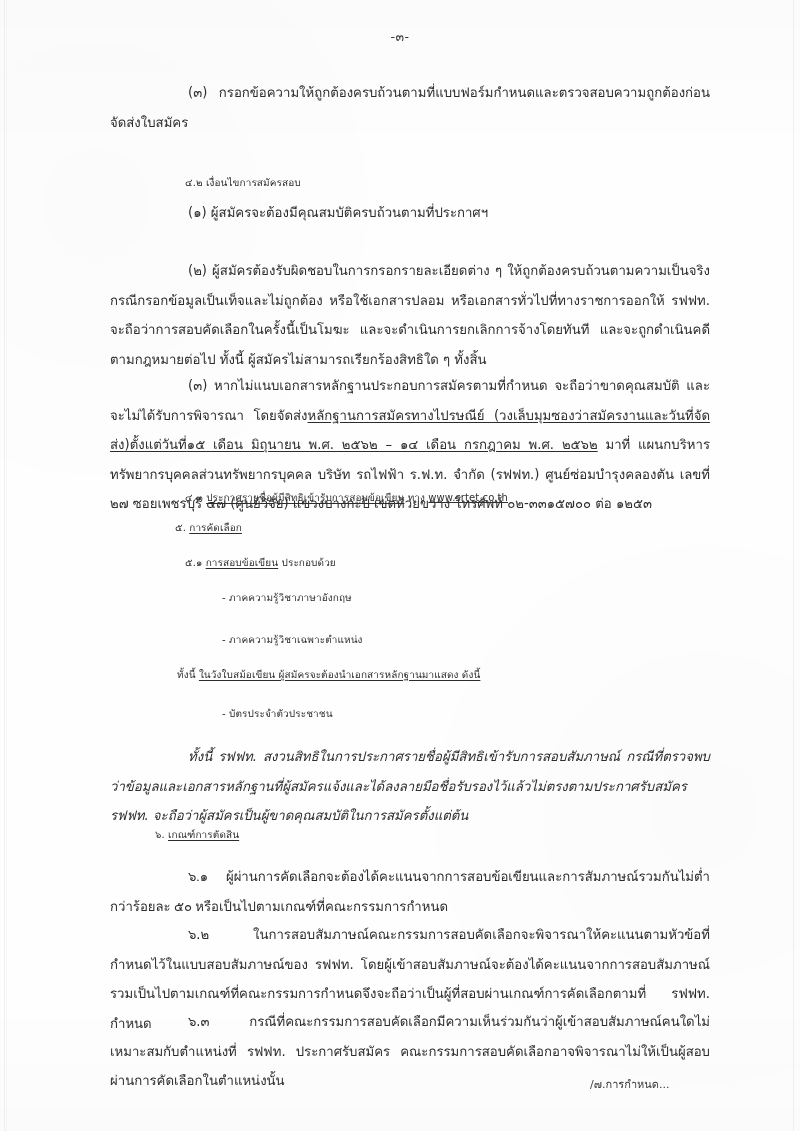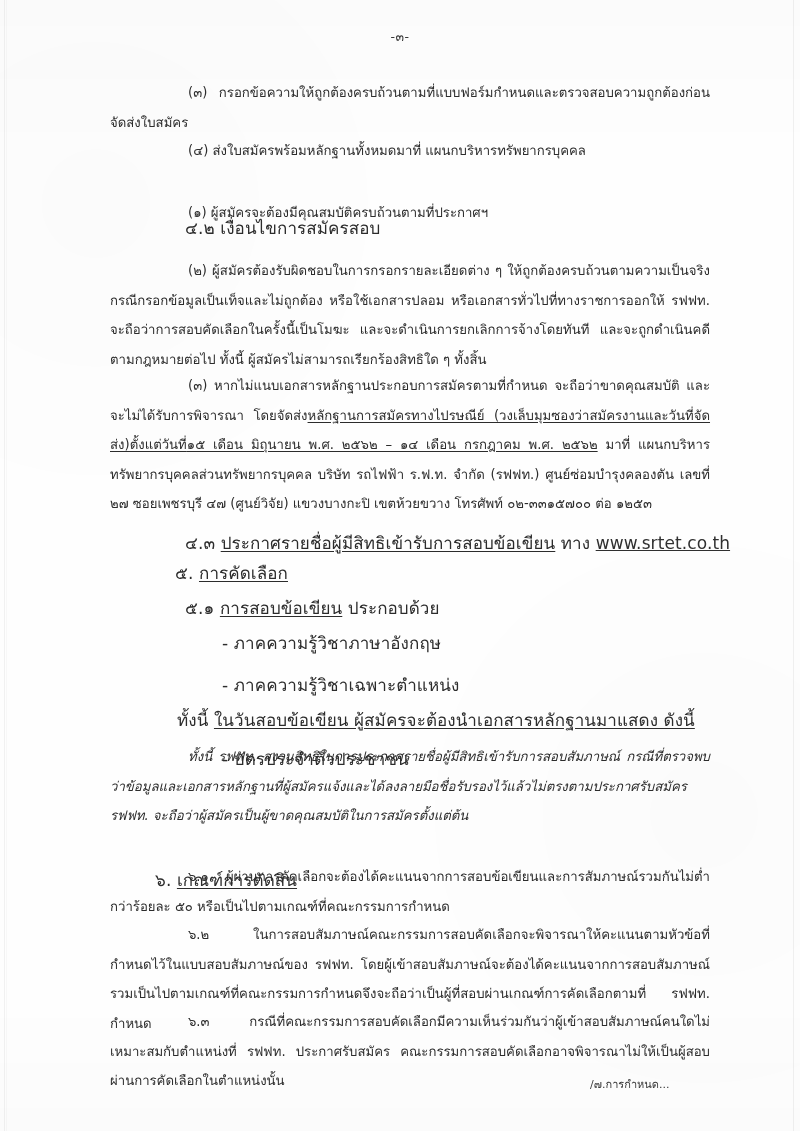--- a/index.html
+++ b/index.html
@@ -27,27 +27,26 @@
   .edge-right{position:absolute;right:6px;top:0;width:1px;height:1131px;background:rgba(0,0,0,.055);}
   .content{position:absolute;left:0;top:0;width:800px;height:1131px;}
 
   .page-num{
     position:absolute;top:27px;left:0;width:800px;text-align:center;
     font-size:12.5px;color:#3a3a3a;letter-spacing:.5px;
   }
 
   .tx{
     position:absolute;
-    font-size:17px;
+    font-size:10px;
     line-height:30px;
     color:#2f2f2f;
     white-space:pre-wrap;
     letter-spacing:.1px;
     text-rendering:optimizeLegibility;
-    margin-top:45px;
   }
   .blk{
     position:absolute;
     font-size:13.2px;
     line-height:29.5px;
     color:#2f2f2f;
     text-align:justify;
     text-justify:inter-word;
   }
   .ind{ text-indent:78px; }
@@ -65,49 +64,48 @@
 <div class="page">
   <div class="edge-left"></div>
   <div class="edge-right"></div>
 
   <div class="content">
 
     <div class="page-num">-๓-</div>
 
     <div class="blk ind" style="left:110px;top:78px;width:600px;">(๓) กรอกข้อความให้ถูกต้องครบถ้วนตามที่แบบฟอร์มกำหนดและตรวจสอบความถูกต้องก่อนจัดส่งใบสมัคร</div>
 
-    <div class="blk ind" style="left:110px;top:136px;width:600px;">(๔) ส่งใบสมัครพร้อมหลักฐานทั้งหมดมาที่ แผนกบริหารทรัพยากรบุคคล</div>
 
     <div class="tx" style="left:185px;top:168px;">๔.๒ เงื่อนไขการสมัครสอบ</div>
 
     <div class="blk ind" style="left:110px;top:198px;width:600px;">(๑) ผู้สมัครจะต้องมีคุณสมบัติครบถ้วนตามที่ประกาศฯ</div>
 
     <div class="blk ind" style="left:110px;top:256px;width:600px;">(๒) ผู้สมัครต้องรับผิดชอบในการกรอกรายละเอียดต่าง ๆ ให้ถูกต้องครบถ้วนตามความเป็นจริง กรณีกรอกข้อมูลเป็นเท็จและไม่ถูกต้อง หรือใช้เอกสารปลอม หรือเอกสารทั่วไปที่ทางราชการออกให้ รฟฟท. จะถือว่าการสอบคัดเลือกในครั้งนี้เป็นโมฆะ และจะดำเนินการยกเลิกการจ้างโดยทันที และจะถูกดำเนินคดีตามกฎหมายต่อไป ทั้งนี้ ผู้สมัครไม่สามารถเรียกร้องสิทธิใด ๆ ทั้งสิ้น</div>
 
     <div class="blk ind" style="left:110px;top:371px;width:600px;"><span>(๓) หากไม่แนบเอกสารหลักฐานประกอบการสมัครตามที่กำหนด จะถือว่าขาดคุณสมบัติ และจะไม่ได้รับการพิจารณา โดยจัดส่ง</span><span class="u">หลักฐานการสมัครทางไปรษณีย์ (วงเล็บมุมซองว่าสมัครงานและวันที่จัดส่ง)ตั้งแต่วันที่</span><span class="u">๑๕ เดือน มิถุนายน    พ.ศ. ๒๕๖๒ – ๑๔ เดือน กรกฎาคม    พ.ศ. ๒๕๖๒</span><span> มาที่  แผนกบริหารทรัพยากรบุคคล</span><span>ส่วนทรัพยากรบุคคล บริษัท รถไฟฟ้า ร.ฟ.ท. จำกัด (รฟฟท.) ศูนย์ซ่อมบำรุงคลองตัน เลขที่ ๒๗ ซอยเพชรบุรี ๔๗ (ศูนย์วิจัย) แขวงบางกะปิ เขตห้วยขวาง โทรศัพท์ ๐๒-๓๓๑๕๗๐๐ ต่อ ๑๒๕๓</span></div>
 
     <div class="tx" style="left:185px;top:483px;"><span>๔.๓ </span><span class="u">ประกาศรายชื่อผู้มีสิทธิเข้ารับการสอบข้อเขียน</span><span> ทาง </span><span class="link">www.srtet.co.th</span></div>
 
     <div class="tx" style="left:175px;top:513px;"><span>๕. </span><span class="u">การคัดเลือก</span></div>
 
     <div class="tx" style="left:185px;top:548px;"><span>๕.๑ </span><span class="u">การสอบข้อเขียน</span><span> ประกอบด้วย</span></div>
 
     <div class="tx" style="left:222px;top:625px;">- ภาคความรู้วิชาเฉพาะตำแหน่ง</div>
 
     <div class="tx" style="left:222px;top:583px;">- ภาคความรู้วิชาภาษาอังกฤษ</div>
 
-    <div class="tx" style="left:177px;top:660px;"><span>ทั้งนี้ </span><span class="u">ในวันสอบข้อเขียน ผู้สมัครจะต้องนำเอกสารหลักฐานมาแสดง ดังนี้</span></div>
+    <div class="tx" style="left:177px;top:660px;"><span>ทั้งนี้ </span><span class="u">ในวังใบสม้อเขียน ผู้สมัครจะต้องนำเอกสารหลักฐานมาแสดง ดังนี้</span></div>
 
     <div class="tx" style="left:222px;top:699px;">- บัตรประจำตัวประชาชน</div>
 
     <div class="blk ind" style="left:110px;top:742px;width:600px;font-style:italic;">ทั้งนี้ รฟฟท. สงวนสิทธิในการประกาศรายชื่อผู้มีสิทธิเข้ารับการสอบสัมภาษณ์ กรณีที่ตรวจพบว่าข้อมูลและเอกสารหลักฐานที่ผู้สมัครแจ้งและได้ลงลายมือชื่อรับรองไว้แล้วไม่ตรงตามประกาศรับสมัคร รฟฟท. จะถือว่าผู้สมัครเป็นผู้ขาดคุณสมบัติในการสมัครตั้งแต่ต้น</div>
 
     <div class="tx" style="left:155px;top:820px;"><span>๖. </span><span class="u">เกณฑ์การตัดสิน</span></div>
 
-    <div class="blk ind" style="left:110px;top:862px;width:600px;">๖.๑ ผู้ผ่านการคัดเลือกจะต้องได้คะแนนจากการสอบข้อเขียนและการสัมภาษณ์รวมกันไม่ต่ำกว่าร้อยละ ๕๐ หรือเป็นไปตามเกณฑ์ที่คณะกรรมการกำหนด</div>
+    <div class="blk ind" style="left:110px;top:862px;width:600px;font-family:Liberation Serif, serif;">๖.๑ ผู้ผ่านการคัดเลือกจะต้องได้คะแนนจากการสอบข้อเขียนและการสัมภาษณ์รวมกันไม่ต่ำกว่าร้อยละ ๕๐ หรือเป็นไปตามเกณฑ์ที่คณะกรรมการกำหนด</div>
 
     <div class="blk ind" style="left:110px;top:920px;width:600px;">๖.๒ ในการสอบสัมภาษณ์คณะกรรมการสอบคัดเลือกจะพิจารณาให้คะแนนตามหัวข้อที่กำหนดไว้ในแบบสอบสัมภาษณ์ของ รฟฟท. โดยผู้เข้าสอบสัมภาษณ์จะต้องได้คะแนนจากการสอบสัมภาษณ์รวมเป็นไปตามเกณฑ์ที่คณะกรรมการกำหนดจึงจะถือว่าเป็นผู้ที่สอบผ่านเกณฑ์การคัดเลือกตามที่ รฟฟท. กำหนด</div>
 
     <div class="blk ind" style="left:110px;top:1007px;width:600px;">๖.๓ กรณีที่คณะกรรมการสอบคัดเลือกมีความเห็นร่วมกันว่าผู้เข้าสอบสัมภาษณ์คนใดไม่เหมาะสมกับตำแหน่งที่ รฟฟท. ประกาศรับสมัคร คณะกรรมการสอบคัดเลือกอาจพิจารณาไม่ให้เป็นผู้สอบผ่านการคัดเลือกในตำแหน่งนั้น</div>
 
     <div class="footer-note" style="left:590px;top:1075px;">/๗.การกำหนด...</div>
 
   </div>
 
   <div class="scan-noise"></div>

